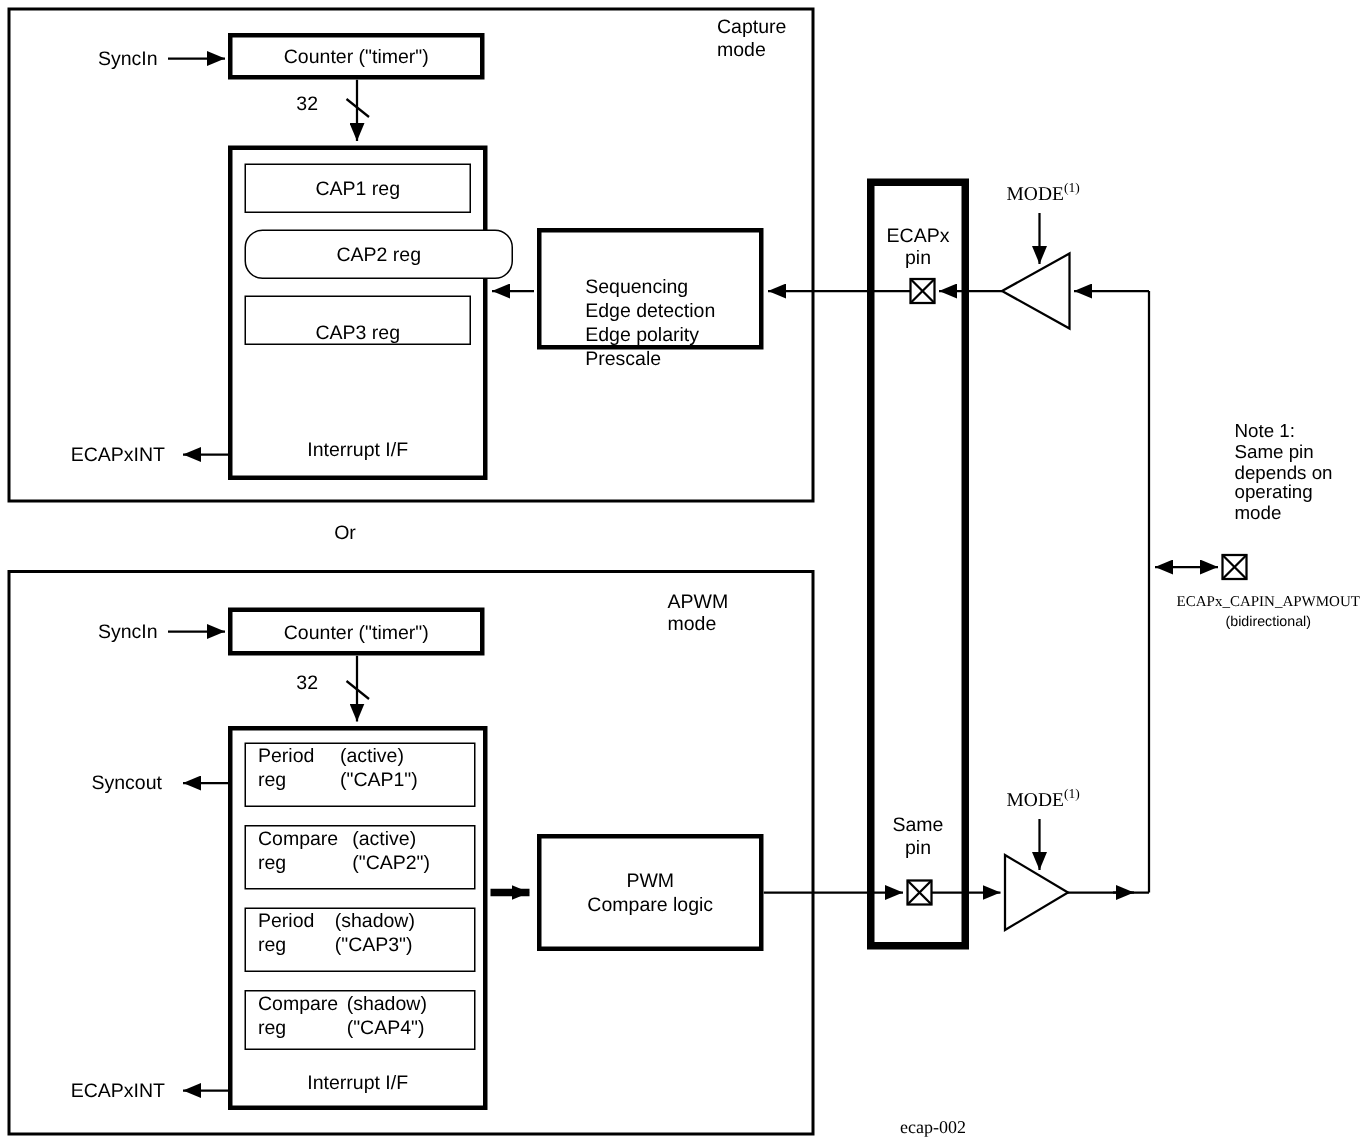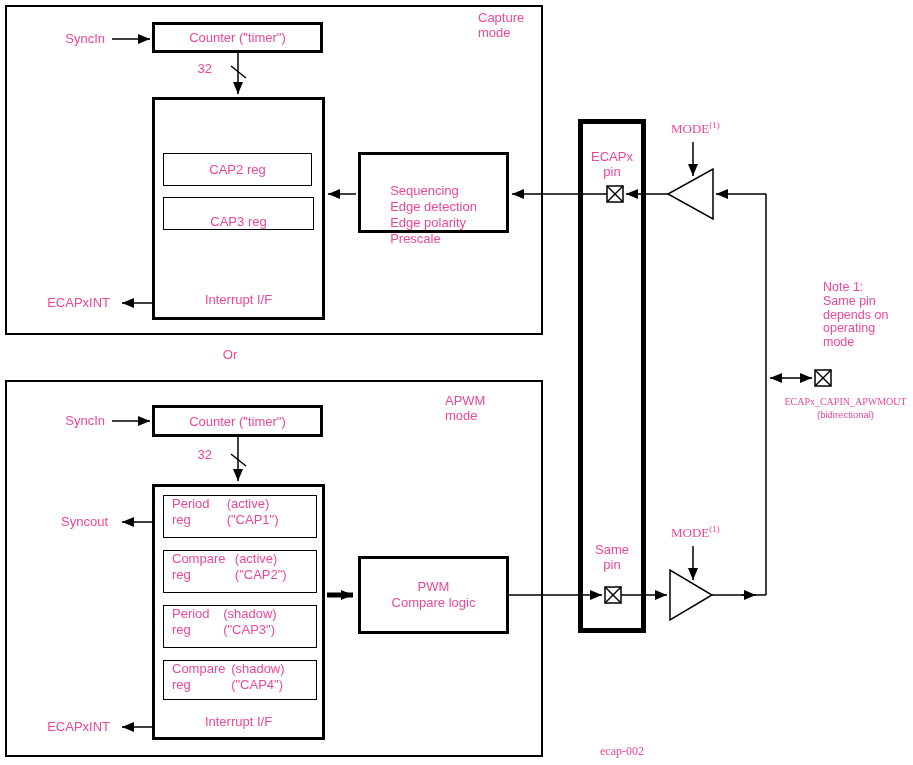--- a/index.html
+++ b/index.html
@@ -1,18 +1,18 @@
 <!DOCTYPE html>
 <html><head>
 <meta charset="utf-8">
 <style>
   html,body{margin:0;padding:0;background:#fff;}
   .canvas{
     position:relative;width:913px;height:765px;background:#ffffff;
-    font-family:"Liberation Sans", sans-serif;color:#ec4899;font-size:13px;
+    font-family:"Liberation Sans", sans-serif;color:#000000;font-size:13px;
     overflow:hidden;
   }
   .abs{position:absolute;}
   .box{position:absolute;border:3px solid #000;background:#fff;box-sizing:border-box;}
   .thinbox{position:absolute;border:1.5px solid #000;background:#fff;box-sizing:border-box;}
   .outer{position:absolute;border:2px solid #000;background:transparent;box-sizing:border-box;}
   .cc{display:flex;align-items:center;justify-content:center;text-align:center;}
   .lbl{position:absolute;line-height:15px;}
   .rlbl{position:absolute;text-align:right;line-height:14px;}
   .center{text-align:center;}
@@ -118,21 +118,24 @@
   <div class="rlbl" style="left:40px;top:32px;width:65px;">SyncIn</div>
 
   <div class="box cc" style="left:152px;top:22px;width:171px;height:31px;">
     <span>Counter ("timer")</span>
   </div>
 
   <div class="rlbl" style="left:188px;top:62px;width:24px;">32</div>
 
   <div class="box" style="left:152px;top:97px;width:173px;height:223px;"></div>
 
-  <div class="thinbox cc" style="left:163px;top:153px;width:149px;height:33px;">
+  <div class="thinbox cc" style="left:163px;top:109px;width:151px;height:33px;">
+    <span>CAP1 reg</span>
+  </div>
+  <div class="thinbox cc" style="left:163px;top:153px;width:179px;height:33px;border-radius:12px;">
     <span>CAP2 reg</span>
   </div>
   <div class="thinbox cc" style="left:163px;top:197px;width:151px;height:33px;align-items:flex-end;">
     <span>CAP3 reg</span>
   </div>
 
   <div class="abs center" style="left:153px;top:292px;width:171px;">Interrupt I/F</div>
 
   <div class="rlbl" style="left:35px;top:296px;width:75px;">ECAPxINT</div>
 

